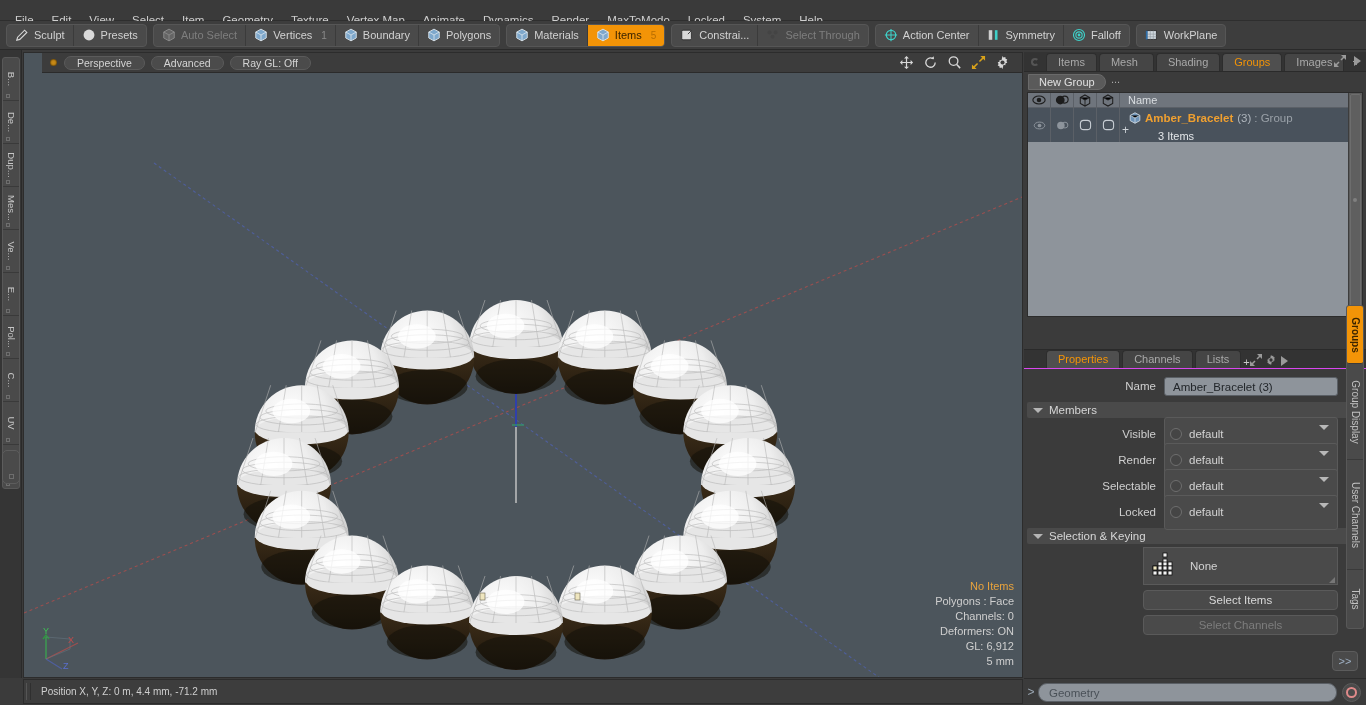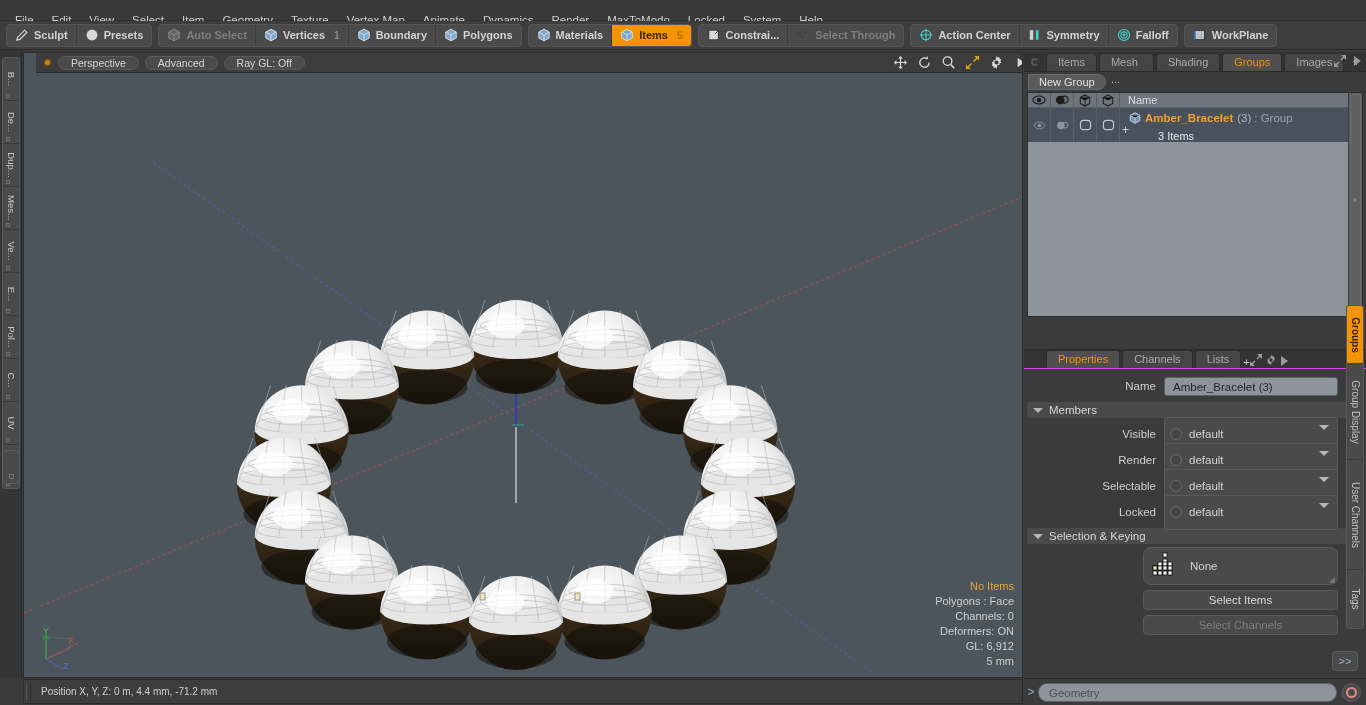--- a/index.html
+++ b/index.html
@@ -17,21 +17,21 @@
     position:absolute; left:0; top:0; width:1366px; height:21px;
     background:#3a3a3a; display:flex; align-items:center; padding-left:6px;
     border-bottom:1px solid #2e2e2e;
   }
   .menubar .mi{ padding:12px 9px; height:21px; line-height:21px; color:#cfcfcf; font-size:11.5px; cursor:default; }
 
   
   .modebar{
     position:absolute; left:0; top:21px; width:1366px; height:29px;
     background:#3d3d3d; border-bottom:1px solid #2a2a2a;
-    display:flex; align-items:center;font-weight:bold;
+    display:flex; align-items:center;
   }
   .grp{
     display:flex; align-items:center; height:23px;
     background:#4a4a4a; border:1px solid #565656; border-radius:4px;
     margin-left:6px; overflow:hidden;
   }
   .tbtn{
     display:flex; align-items:center; gap:5px; height:21px;
     padding:0 8px; color:#d2d2d2; font-size:11px; white-space:nowrap;
     border-right:1px solid #3b3b3b; cursor:default;
@@ -71,21 +71,21 @@
   }
   .vblock .sq{ position:absolute; left:6px; top:23px; width:5px; height:5px; border:1px solid #6e6e6e; }
 
   
   .viewport{
     position:absolute; left:23px; top:52px; width:1000px; height:626px;
     background:#4c555c; border:1px solid #2c2c2c;
     overflow:hidden;
   }
   .vpheader{
-    position:absolute; left:12px; top:0; width:100%; height:20px;
+    position:absolute; left:18px; top:0; width:100%; height:20px;
     background:#3c3c3c; display:flex; align-items:center; padding-left:6px;
     border-bottom:1px solid #2b2b2b;
   }
   .vpdot{ width:7px;height:7px;border-radius:50%;background:#c88a16; margin:0 7px 0 2px;
           box-shadow:0 0 2px #000 inset; }
   .vpbtn{
     height:14px; line-height:13px; padding:0 12px; margin-right:6px;
     background:#4b4b4b; border:1px solid #5b5b5b; border-radius:7px;
     font-size:10.5px; color:#d5d5d5; cursor:default;
   }
@@ -182,21 +182,21 @@
                 border-top:5px solid #b8b8b8; }
   .psec{
     height:16px; margin:3px 5px 3px 3px; background:#4a4a4a;
     display:flex; align-items:center; padding-left:6px; font-size:11.5px; color:#d6d6d6;
     border-radius:2px;
   }
   .psec .tri{ border-left:5px solid transparent; border-right:5px solid transparent;
               border-top:5px solid #b5b5b5; margin-right:6px; }
   .pbox{
     margin:0 28px 0 119px; height:38px; background:#4a4a4a; border:1px solid #5a5a5a;
-    border-radius:8px; display:flex; align-items:center; position:relative;
+    border-radius:0; display:flex; align-items:center; position:relative;
   }
   .pbox .label{ font-size:11.5px; color:#d2d2d2; margin-left:10px; }
   .pbox .resz{ position:absolute; right:2px; bottom:1px; width:0;height:0;
                border-left:6px solid transparent; border-bottom:6px solid #777; }
   .pbtn{
     margin:5px 28px 0 119px; height:20px; background:#4a4a4a; border:1px solid #5a5a5a;
     border-radius:4px; text-align:center; line-height:19px; font-size:11.5px; color:#d8d8d8;
     cursor:default;
   }
   .pbtn.dis{ color:#7d7d7d; }

